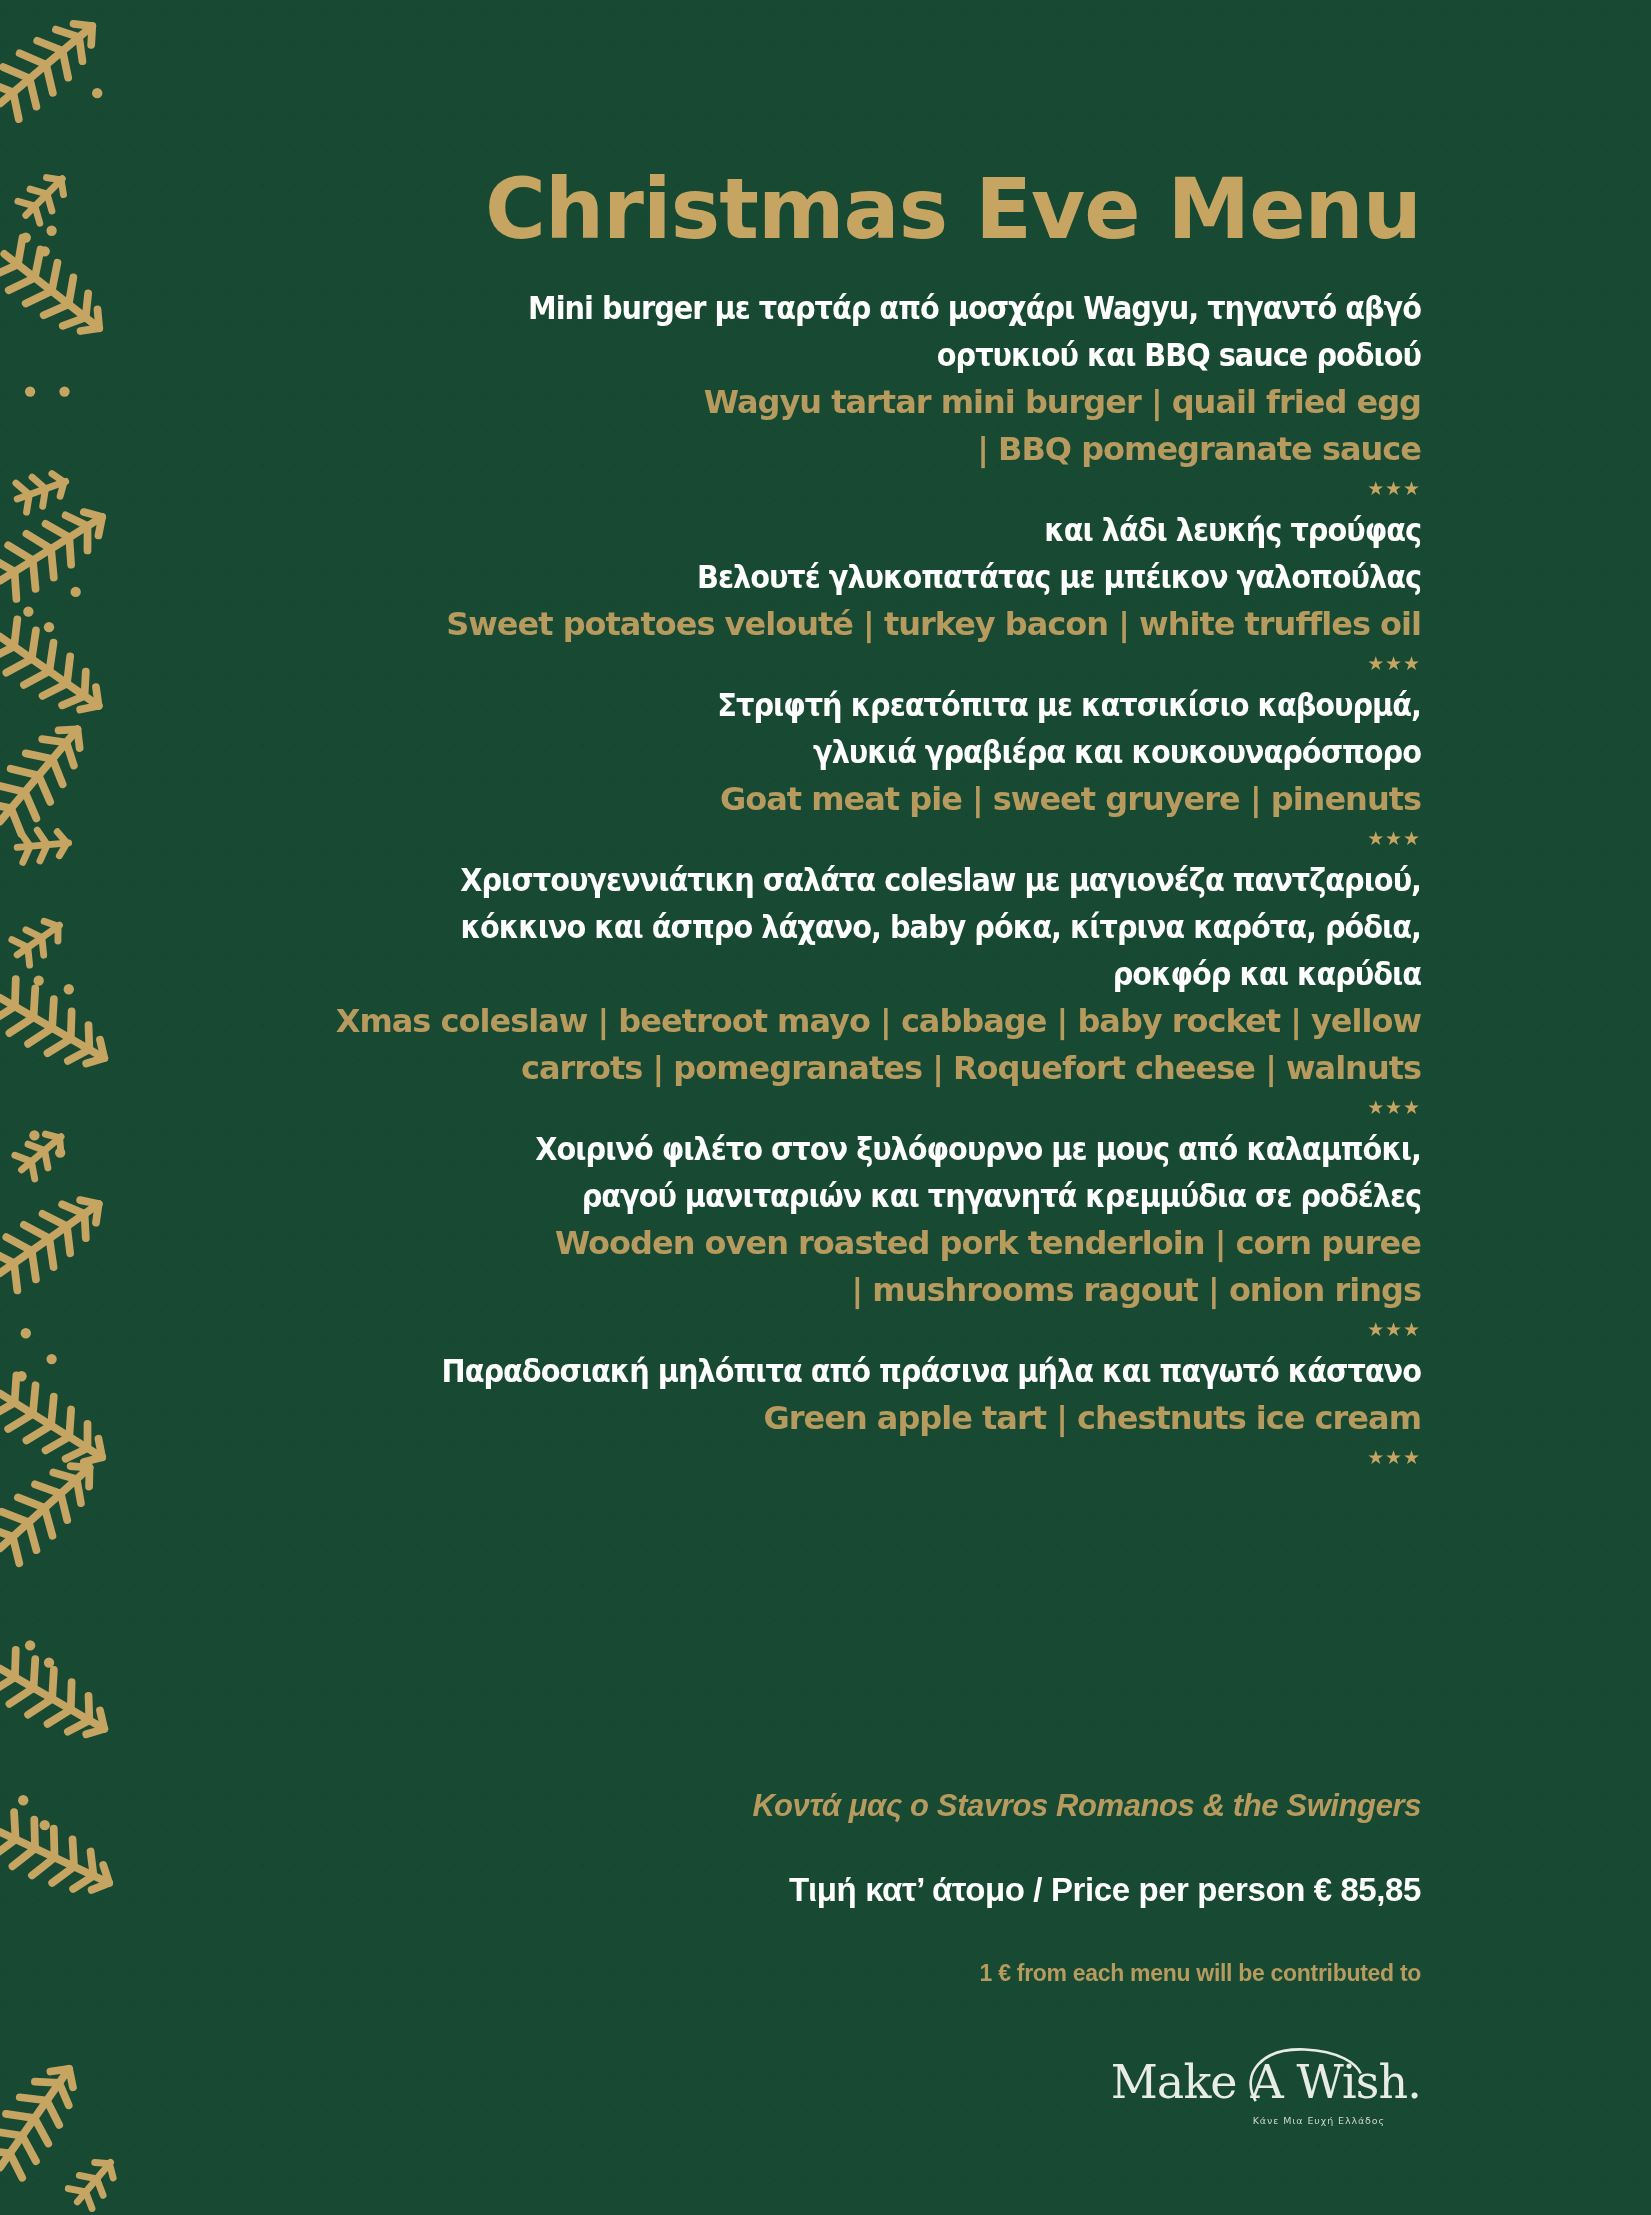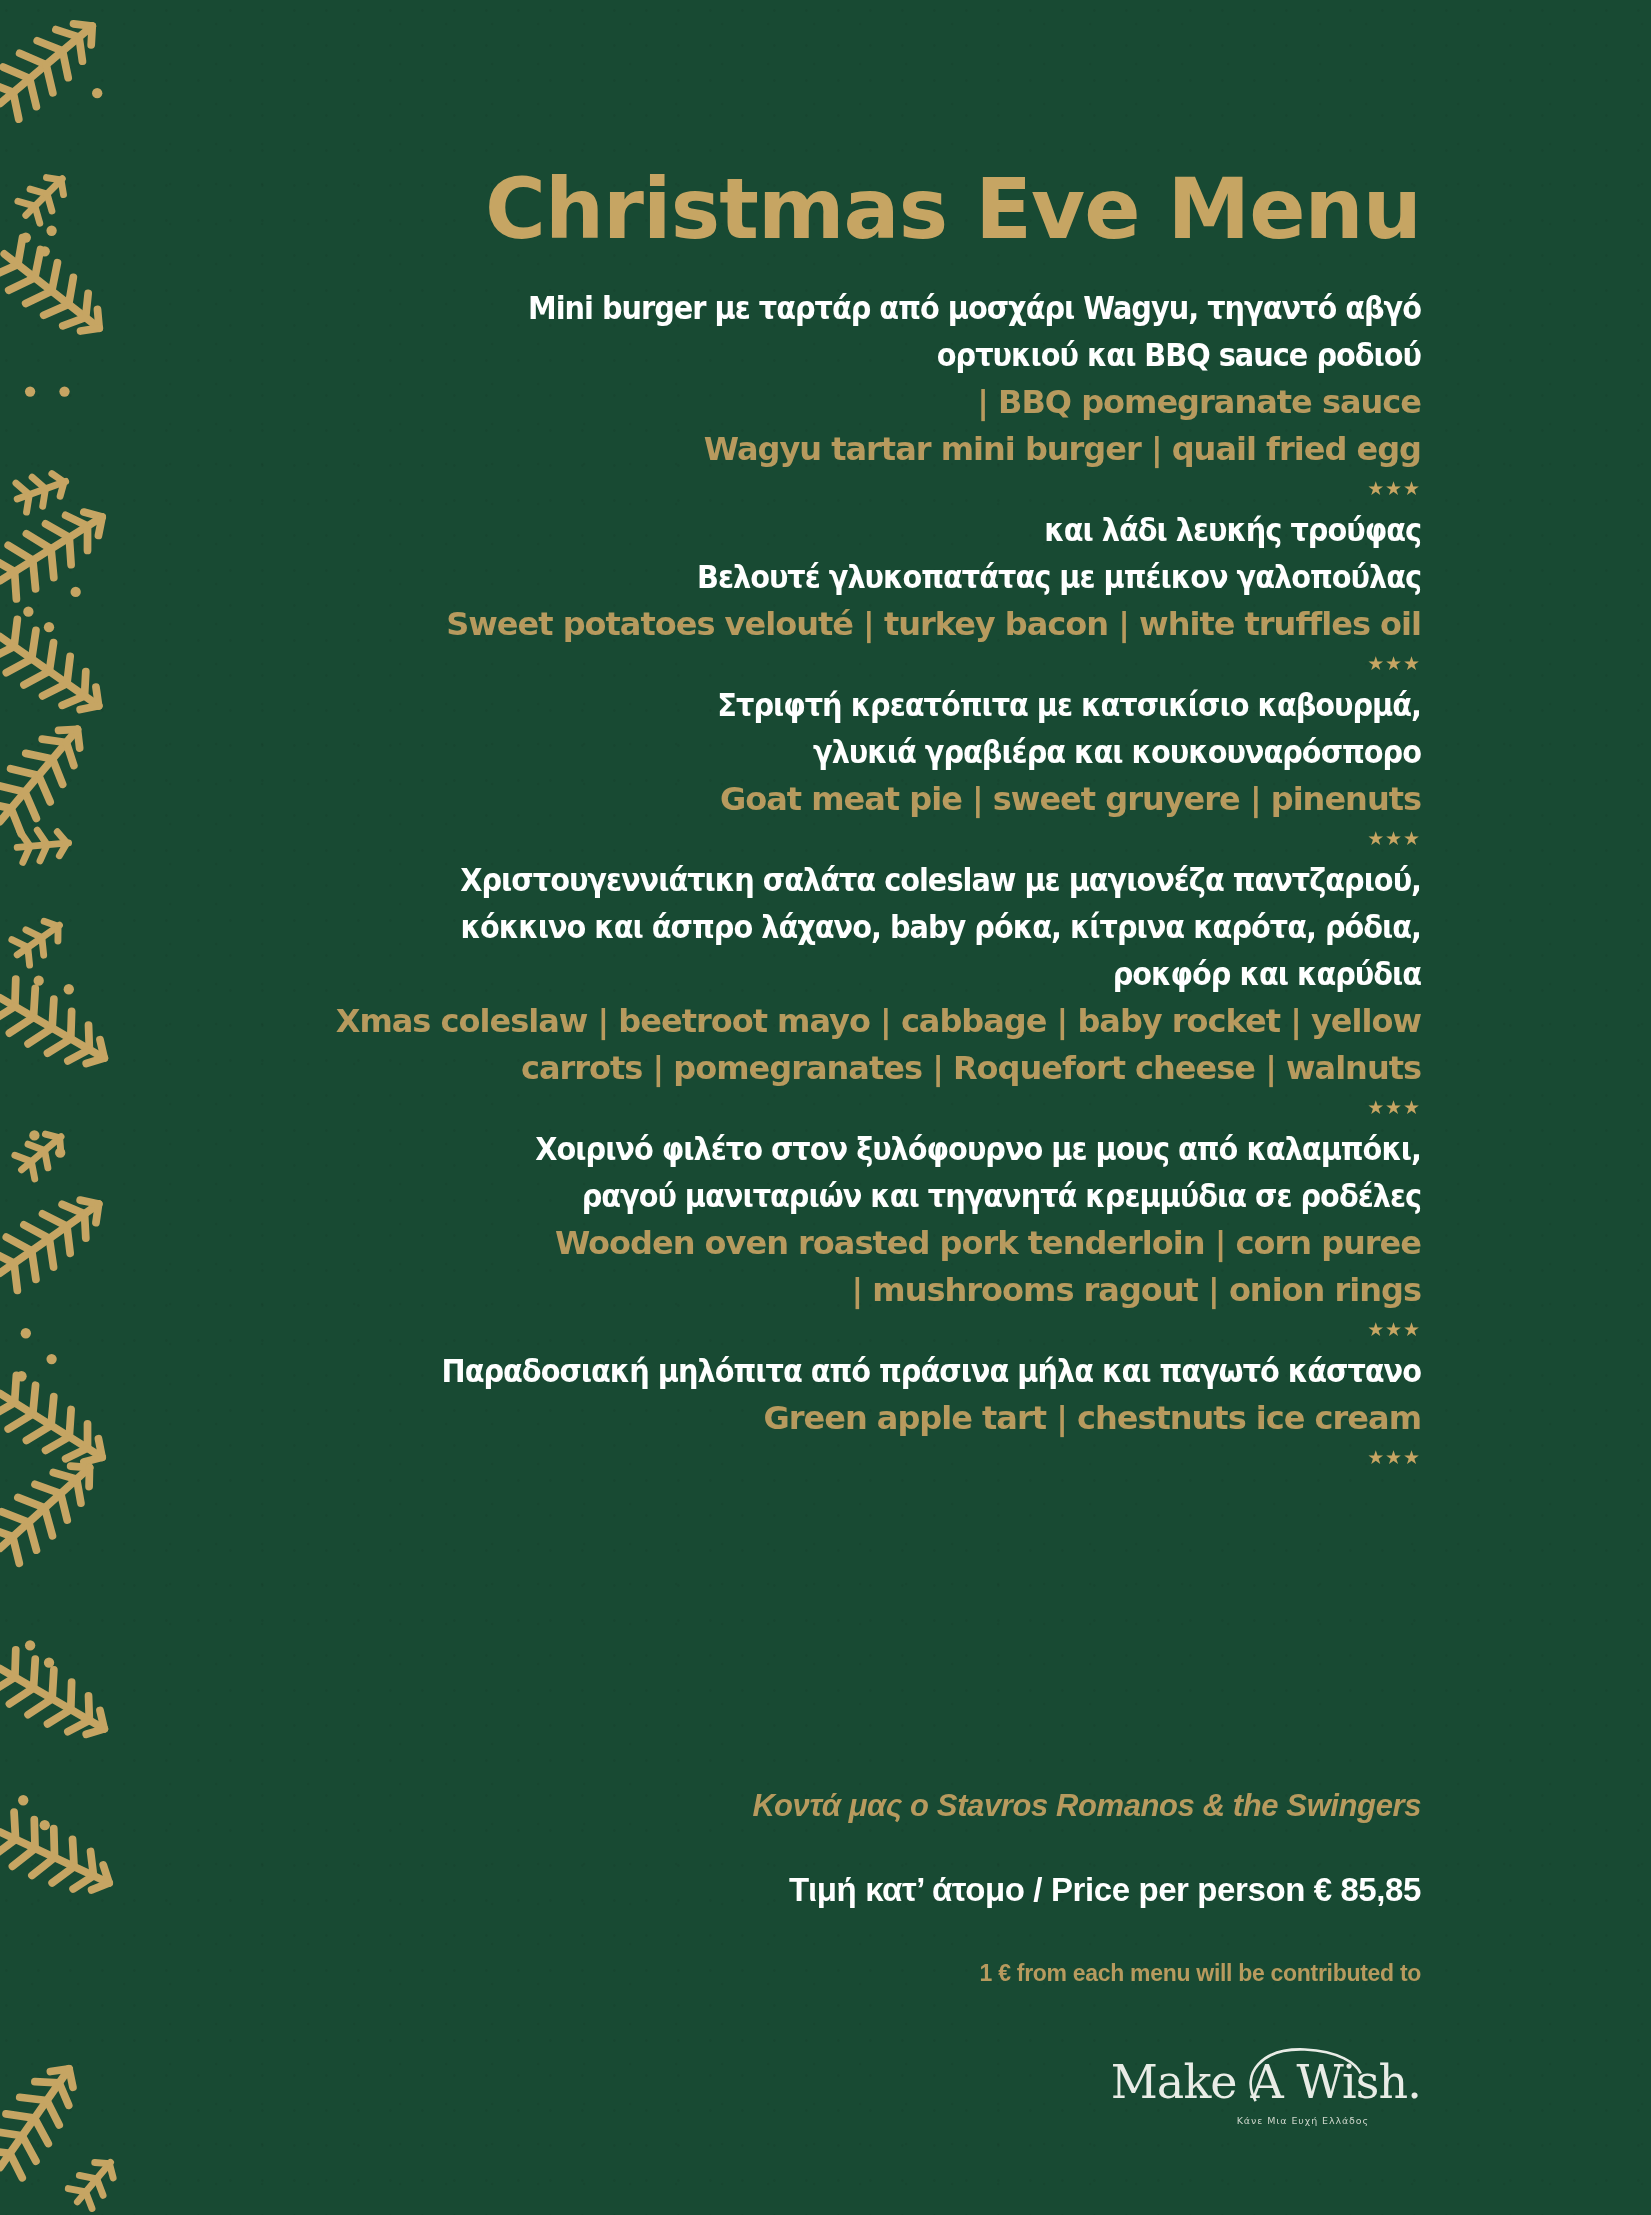--- a/index.html
+++ b/index.html
@@ -62,21 +62,21 @@
   .logo {
     position:absolute; right:0; top:2039px; width:310px; height:95px;
     text-align:right;
   }
   .logo-main {
     position:absolute; right:0; top:15.5px;
     color:#e9ece6; font-size:46px; font-family:"DejaVu Serif", serif;
     letter-spacing:-0.9px; white-space:nowrap;
   }
   .logo-sub {
-    position:absolute; right:52px; top:76px;
+    position:absolute; right:36px; top:76px;
     color:#cfd6cc; font-size:9.5px; white-space:nowrap;
     font-family:"DejaVu Sans", sans-serif; letter-spacing:0.9px;
   }
   .logo-arc { position:absolute; right:0; top:0; }
 </style>
 </head>
 <body>
 
 <div class="bg-texture"></div>
 
@@ -150,22 +150,22 @@
 </svg>
 
 <div class="content">
   <h1 class="title">Christmas Eve Menu</h1>
 
   <div class="menu">
 
     <div class="course">
       <p class="gr">Mini burger με ταρτάρ από μοσχάρι Wagyu, τηγαντό αβγό</p>
       <p class="gr">ορτυκιού και BBQ sauce ροδιού</p>
+      <p class="en">Wagyu tartar mini burger | quail fried egg</p>
       <p class="en">| BBQ pomegranate sauce</p>
-      <p class="en">Wagyu tartar mini burger | quail fried egg</p>
       <p class="stars">★★★</p>
     </div>
 
     <div class="course">
       <p class="gr">και λάδι λευκής τρούφας</p>
       <p class="gr">Βελουτέ γλυκοπατάτας με μπέικον γαλοπούλας</p>
       <p class="en">Sweet potatoes velouté | turkey bacon | white truffles oil</p>
       <p class="stars">★★★</p>
     </div>
 

